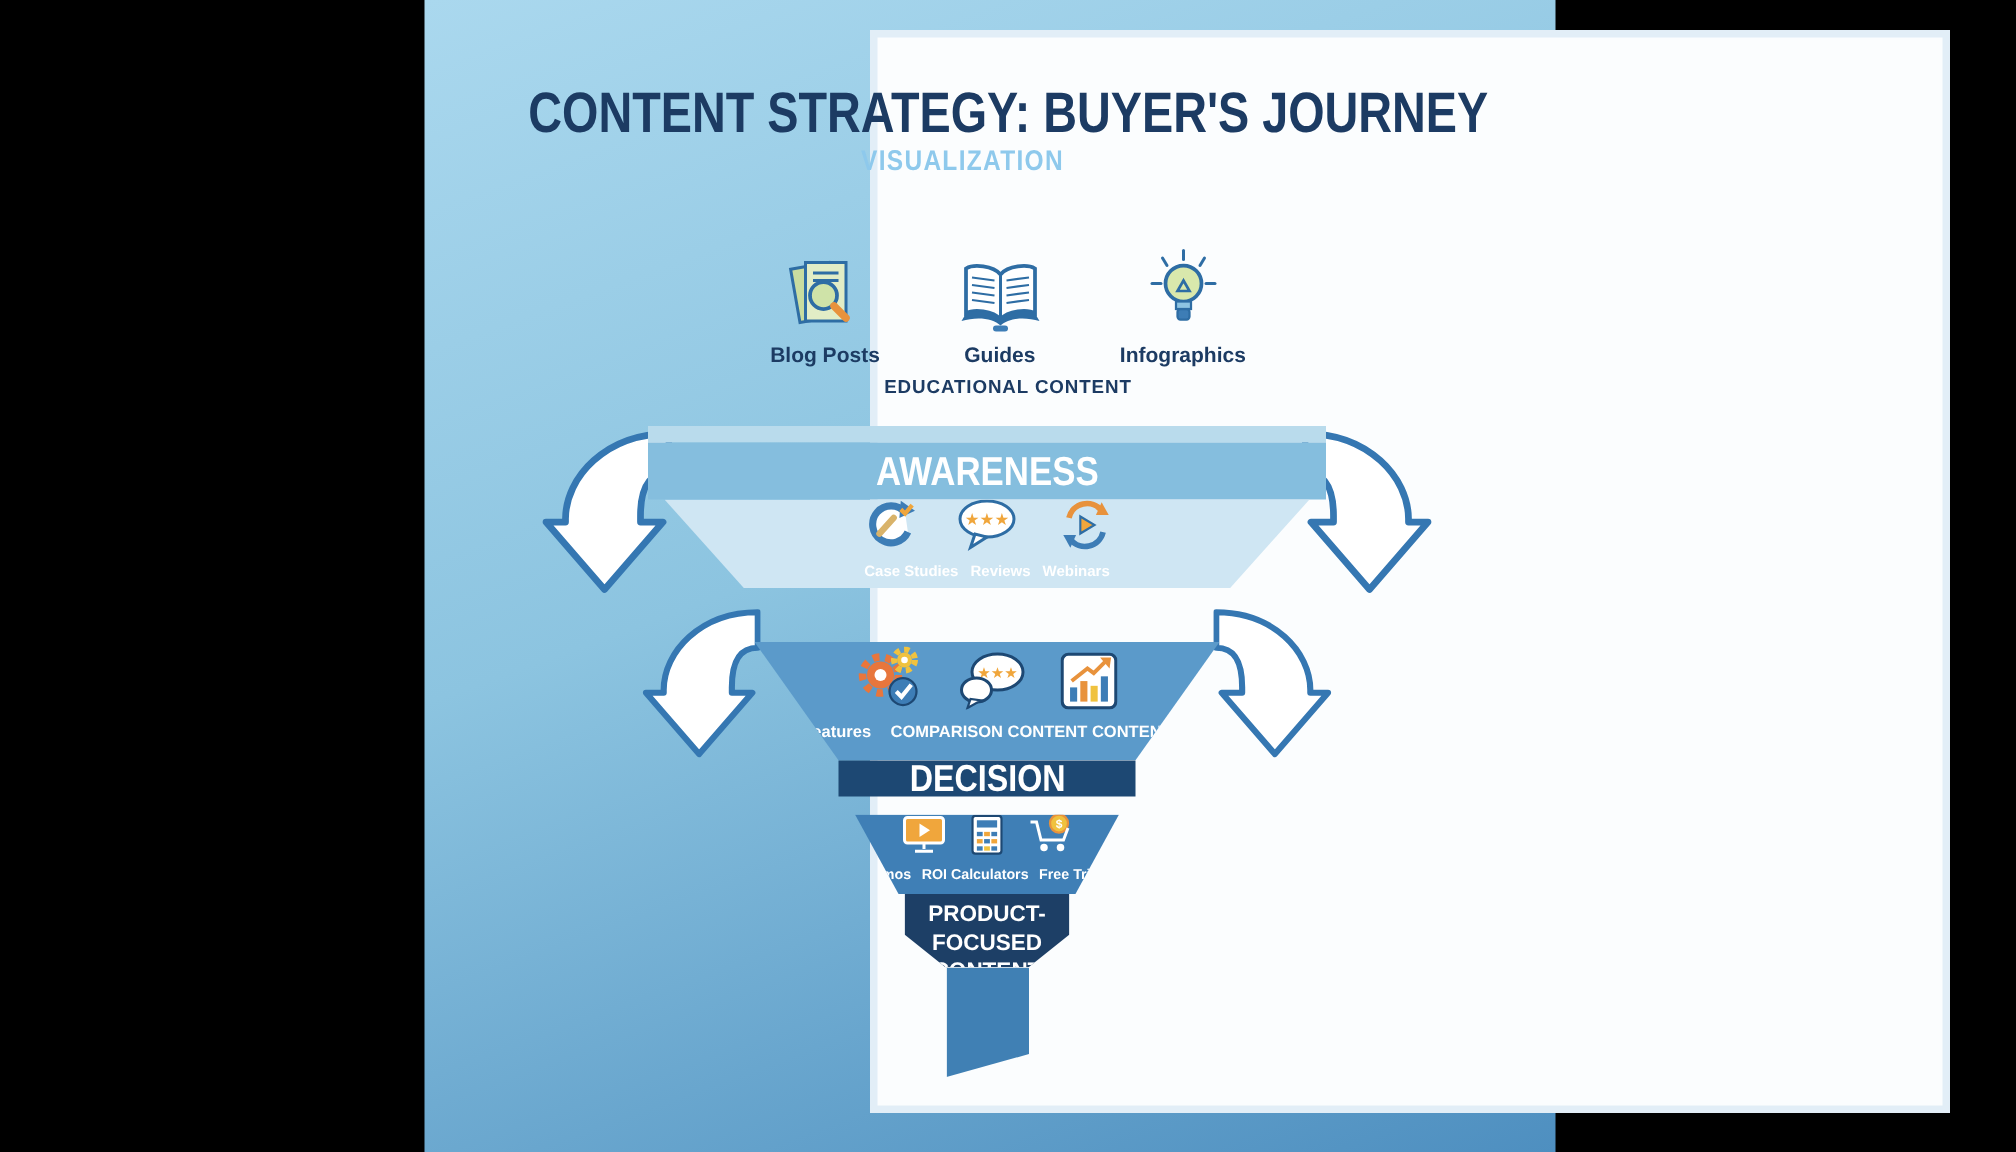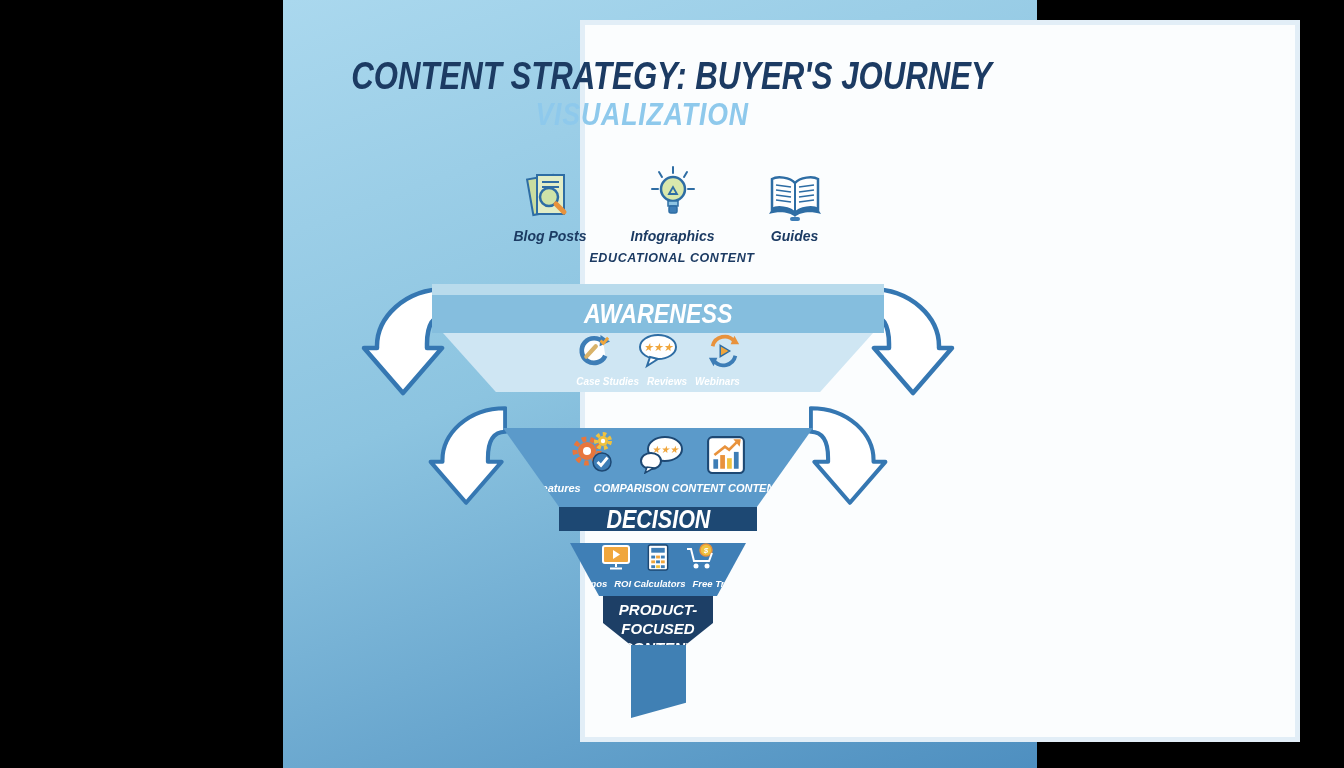--- a/index.html
+++ b/index.html
@@ -1,29 +1,29 @@
 <!DOCTYPE html>
 <html style="--frame-top: #aad8ee; --frame-mid: #8cc4e0; --frame-bottom: #4e8fc0; --card-bg: #fbfdfe; --card-border: #e2eef7; --navy: #1c3b63; --subtitle-blue: #8ec9ec; --strip: #b9dbec; --band1: #85bede; --trap1: #cfe6f3; --band2: #3d7db6; --trap2: #5b9aca; --band3: #1d4873; --trap3: #3f7fb6; --product: #1d3f66; --spout: #4080b4; --arrow-stroke: #3577b2; --icon-outline: #2e6da4; --icon-green: #d9e8ac; --icon-orange: #e8923c; --icon-yellow: #f0c23e;"><head>
 <meta charset="utf-8">
 <style>
   html,body{margin:0;padding:0;background:#000;}
   body{width:1344px;height:768px;overflow:hidden;font-family:"Liberation Sans",sans-serif;}
-  .stage{position:relative;width:1344px;height:768px;background:#000;font-style:italic;}
+  .stage{position:relative;width:1344px;height:768px;background:#000;}
   .frame{position:absolute;left:283px;top:0;width:754px;height:768px;
          background:linear-gradient(160deg,var(--frame-top) 0%,var(--frame-mid) 45%,var(--frame-bottom) 100%);}
   .card{position:absolute;left:297px;top:20px;width:720px;height:722px;
         background:var(--card-bg);border:5px solid var(--card-border);box-sizing:border-box;}
   .abs{position:absolute;}
   .condensed{display:inline-block;transform:scaleX(0.82);transform-origin:center;white-space:nowrap;}
   .condensed2{display:inline-block;transform:scaleX(0.86);transform-origin:center;white-space:nowrap;}
 
   .title{left:0;top:55px;width:1344px;text-align:center;color:var(--navy);
          font-size:38px;font-weight:bold;letter-spacing:0px;}
   .subtitle{left:0;top:97px;width:1284px;text-align:center;color:var(--subtitle-blue);
-            font-size:31px;font-weight:bold;letter-spacing:1px;}
+            font-size:19px;font-weight:bold;letter-spacing:1px;}
 
   .edu-row{left:0;top:163px;width:1344px;display:flex;justify-content:center;gap:44px;}
   .edu-col{min-width:72px;display:flex;flex-direction:column;align-items:center;}
   .edu-iconbox{height:60px;display:flex;align-items:flex-end;justify-content:center;}
   .edu-label{margin-top:5px;font-size:14px;font-weight:bold;color:var(--navy);white-space:nowrap;}
   .edu-caption{left:0;top:251px;width:1344px;text-align:center;font-size:12.5px;font-weight:bold;
                color:var(--navy);letter-spacing:0.6px;}
 
   
   .fz{z-index:2;}
@@ -80,38 +80,20 @@
         <svg width="54" height="56" viewBox="0 0 54 56">
           <rect x="7" y="10" width="26" height="36" fill="#c9ddA0" stroke="#2e6da4" stroke-width="2" transform="rotate(-10 20 28)"></rect>
           <rect x="14" y="8" width="27" height="39" fill="#e2edc6" stroke="#2e6da4" stroke-width="2"></rect>
           <line x1="19" y1="15" x2="36" y2="15" stroke="#2e6da4" stroke-width="2"></line>
           <line x1="19" y1="20" x2="36" y2="20" stroke="#2e6da4" stroke-width="2"></line>
           <circle cx="26" cy="30" r="9" fill="#cfe3a8" stroke="#2e6da4" stroke-width="2.5"></circle>
           <line x1="33" y1="37" x2="41" y2="45" stroke="#e8923c" stroke-width="5" stroke-linecap="round"></line>
         </svg>
       </div>
       <div class="edu-label">Blog Posts</div>
-    </div>
-    <div class="edu-col">
-      <div class="edu-iconbox">
-        <svg width="50" height="58" viewBox="0 0 50 58">
-          <g stroke="#2e6da4" stroke-width="2" stroke-linecap="round">
-            <line x1="25" y1="2" x2="25" y2="8"></line>
-            <line x1="11" y1="7" x2="14" y2="12"></line>
-              <line x1="39" y1="7" x2="36" y2="12"></line>
-            <line x1="4" y1="24" x2="10" y2="24"></line>
-              <line x1="40" y1="24" x2="46" y2="24"></line>
-          </g>
-          <circle cx="25" cy="24" r="12" fill="#d9e8ac" stroke="#2e6da4" stroke-width="2.5"></circle>
-          <path d="M21 29 L25 22 L29 29 Z" fill="none" stroke="#2e6da4" stroke-width="1.8"></path>
-          <rect x="20" y="36" width="10" height="5" fill="#8ec4e2" stroke="#2e6da4" stroke-width="1.5"></rect>
-          <rect x="21" y="41" width="8" height="7" rx="2" fill="#3d7db6" stroke="#2e6da4" stroke-width="1.5"></rect>
-        </svg>
-      </div>
-      <div class="edu-label">Infographics</div>
     </div>
     <div class="edu-col">
       <div class="edu-iconbox">
         <svg width="60" height="52" viewBox="0 0 60 52">
           <path d="M30 12 C25 6 12 5 7 8 L7 38 C12 35 25 36 30 42 C35 36 48 35 53 38 L53 8 C48 5 35 6 30 12 Z" fill="#ffffff" stroke="#2e6da4" stroke-width="2.5"></path>
           <line x1="30" y1="12" x2="30" y2="42" stroke="#2e6da4" stroke-width="2"></line>
           <g stroke="#2e6da4" stroke-width="1.5">
             <line x1="11" y1="14" x2="26" y2="16"></line>
               <line x1="11" y1="19" x2="26" y2="21"></line>
             <line x1="11" y1="24" x2="26" y2="26"></line>
@@ -120,20 +102,38 @@
               <line x1="34" y1="21" x2="49" y2="19"></line>
             <line x1="34" y1="26" x2="49" y2="24"></line>
               <line x1="34" y1="31" x2="49" y2="29"></line>
           </g>
           <path d="M7 38 L4 43 C14 40 25 41 30 46 C35 41 46 40 56 43 L53 38 C48 35 35 36 30 42 C25 36 12 35 7 38 Z" fill="#2e6da4"></path>
           <rect x="25" y="46" width="10" height="4" rx="2" fill="#3d7db6"></rect>
         </svg>
       </div>
       <div class="edu-label">Guides</div>
     </div>
+    <div class="edu-col">
+      <div class="edu-iconbox">
+        <svg width="50" height="58" viewBox="0 0 50 58">
+          <g stroke="#2e6da4" stroke-width="2" stroke-linecap="round">
+            <line x1="25" y1="2" x2="25" y2="8"></line>
+            <line x1="11" y1="7" x2="14" y2="12"></line>
+              <line x1="39" y1="7" x2="36" y2="12"></line>
+            <line x1="4" y1="24" x2="10" y2="24"></line>
+              <line x1="40" y1="24" x2="46" y2="24"></line>
+          </g>
+          <circle cx="25" cy="24" r="12" fill="#d9e8ac" stroke="#2e6da4" stroke-width="2.5"></circle>
+          <path d="M21 29 L25 22 L29 29 Z" fill="none" stroke="#2e6da4" stroke-width="1.8"></path>
+          <rect x="20" y="36" width="10" height="5" fill="#8ec4e2" stroke="#2e6da4" stroke-width="1.5"></rect>
+          <rect x="21" y="41" width="8" height="7" rx="2" fill="#3d7db6" stroke="#2e6da4" stroke-width="1.5"></rect>
+        </svg>
+      </div>
+      <div class="edu-label">Infographics</div>
+    </div>
   </div>
   <div class="abs edu-caption">EDUCATIONAL CONTENT</div>
 
   <svg class="abs arrow" style="left:360px;top:284px" width="88" height="113" viewBox="0 0 88 113">
     <path d="M 86,5 C 44,5 17,34 17,62 L 17,64 L 4,64 L 43,109 L 82,64 L 67,64 L 67,60 C 67,42 72,31 86,31 Z" fill="#ffffff" stroke="#3577b2" stroke-width="4.5" stroke-linejoin="round"></path>
   </svg>
   <svg class="abs arrow flip" style="left:868px;top:284px" width="88" height="113" viewBox="0 0 88 113">
     <path d="M 86,5 C 44,5 17,34 17,62 L 17,64 L 4,64 L 43,109 L 82,64 L 67,64 L 67,60 C 67,42 72,31 86,31 Z" fill="#ffffff" stroke="#3577b2" stroke-width="4.5" stroke-linejoin="round"></path>
   </svg>
   <svg class="abs arrow" style="left:427px;top:402px" width="80" height="106" viewBox="0 0 88 113">

